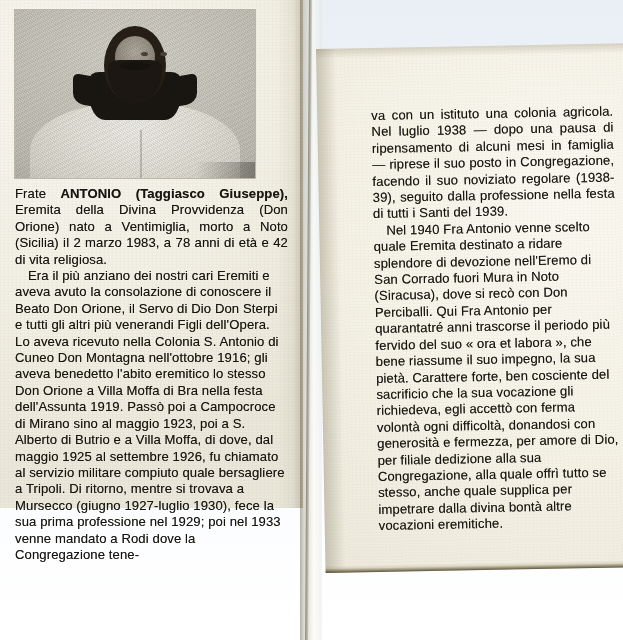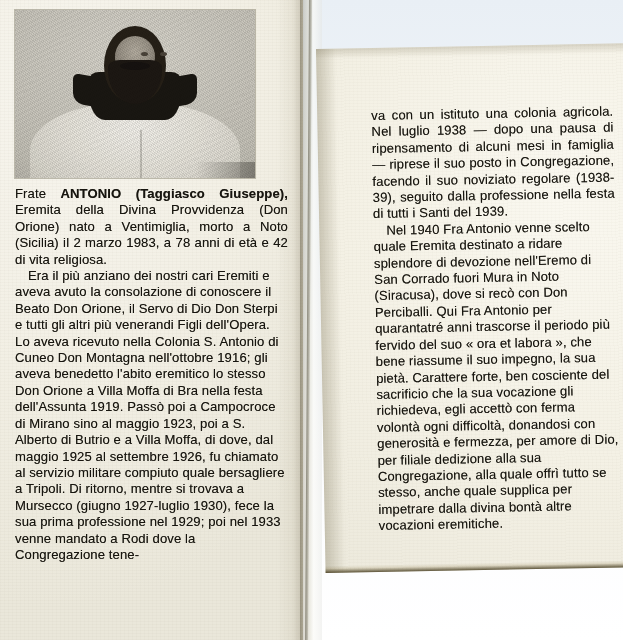--- a/index.html
+++ b/index.html
@@ -20,21 +20,21 @@
   .backdrop {
     position: absolute;
     inset: 0;
     background: linear-gradient(180deg,#e9eff5 0%, #f2f6fa 35%, #fbfcfe 70%, #ffffff 100%);
   }
 
   
   .page-left {
     position: absolute;
     left: 0; top: 0;
-    width: 303px; height: 640px;
+    width: 303px; height: 508px;
     background:
       radial-gradient(120% 80% at 20% 15%, #f7f5ee 0%, #f2efe4 55%, #eae7da 100%);
   }
   .page-left:before{
     content:"";
     position:absolute; inset:0;
     background:
       repeating-linear-gradient(0deg, rgba(120,110,85,.030) 0 1px, rgba(255,255,255,0) 1px 3px),
       repeating-linear-gradient(90deg, rgba(120,110,85,.022) 0 1px, rgba(255,255,255,0) 1px 4px);
     pointer-events:none;

